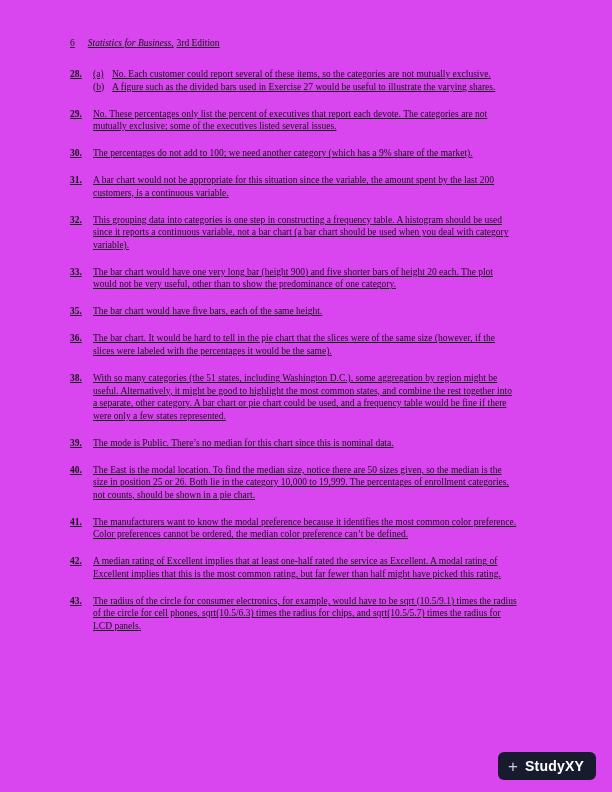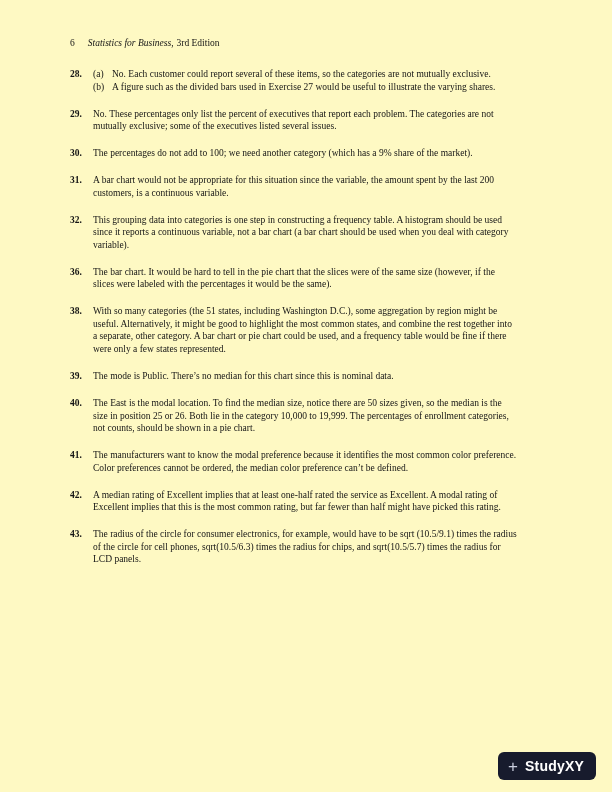--- a/index.html
+++ b/index.html
@@ -1,21 +1,22 @@
 <!DOCTYPE html>
 <html><head>
 <meta charset="utf-8">
 <style>
   html,body { margin:0; padding:0; background:#e8e8e8; }
   .page {
-    width:612px; height:792px; margin:0 auto; background:#fef9c3;
+    width:612px; height:792px; margin:0 auto; background:#d946ef;
     position:relative; box-sizing:border-box;
     padding:38px 94px 0 70px;
     font-family:"Liberation Serif", serif; color:#141414;
     overflow:hidden;
+    text-decoration:underline;
   }
   .page-header { font-size:9.5px; margin-bottom:20px; }
   .page-num { margin-right:13px; }
   .book-title { font-style:italic; }
   .edition { margin-left:3px; }
   .answers { }
   .item { display:flex; margin-bottom:14.5px; font-size:9.5px; line-height:1.32; }
   .num { font-weight:bold; width:23px; flex-shrink:0; }
   .body { flex:1; text-align:left; }
   .subpart { display:flex; }
@@ -54,40 +55,48 @@
         </div>
         <div class="subpart">
           <span class="sub-label">(b)</span>
           <span class="sub-text">A figure such as the divided bars used in Exercise 27 would be useful to illustrate the varying shares.</span>
         </div>
       </div>
     </div>
 
     <div class="item">
       <span class="num">29.</span>
-      <div class="body">No. These percentages only list the percent of executives that report each problem. The categories are not mutually exclusive; some of the executives listed several issues.</div>
+      <div class="body">No. These percentages only list the percent of executives that report each devote. The categories are not mutually exclusive; some of the executives listed several issues.</div>
     </div>
 
     <div class="item">
       <span class="num">30.</span>
       <div class="body">The percentages do not add to 100; we need another category (which has a 9% share of the market).</div>
     </div>
 
     <div class="item">
       <span class="num">31.</span>
       <div class="body">A bar chart would not be appropriate for this situation since the variable, the amount spent by the last 200 customers, is a continuous variable.</div>
     </div>
 
     <div class="item">
       <span class="num">32.</span>
       <div class="body">This grouping data into categories is one step in constructing a frequency table. A histogram should be used since it reports a continuous variable, not a bar chart (a bar chart should be used when you deal with category variable).</div>
     </div>
 
+    <div class="item">
+      <span class="num">33.</span>
+      <div class="body">The bar chart would have one very long bar (height 900) and five shorter bars of height 20 each. The plot would not be very useful, other than to show the predominance of one category.</div>
+    </div>
 
 
+    <div class="item">
+      <span class="num">35.</span>
+      <div class="body">The bar chart would have five bars, each of the same height.</div>
+    </div>
 
     <div class="item">
       <span class="num">36.</span>
       <div class="body">The bar chart. It would be hard to tell in the pie chart that the slices were of the same size (however, if the slices were labeled with the percentages it would be the same).</div>
     </div>
 
 
     <div class="item">
       <span class="num">38.</span>
       <div class="body">With so many categories (the 51 states, including Washington D.C.), some aggregation by region might be useful. Alternatively, it might be good to highlight the most common states, and combine the rest together into a separate, other category. A bar chart or pie chart could be used, and a frequency table would be fine if there were only a few states represented.</div>

